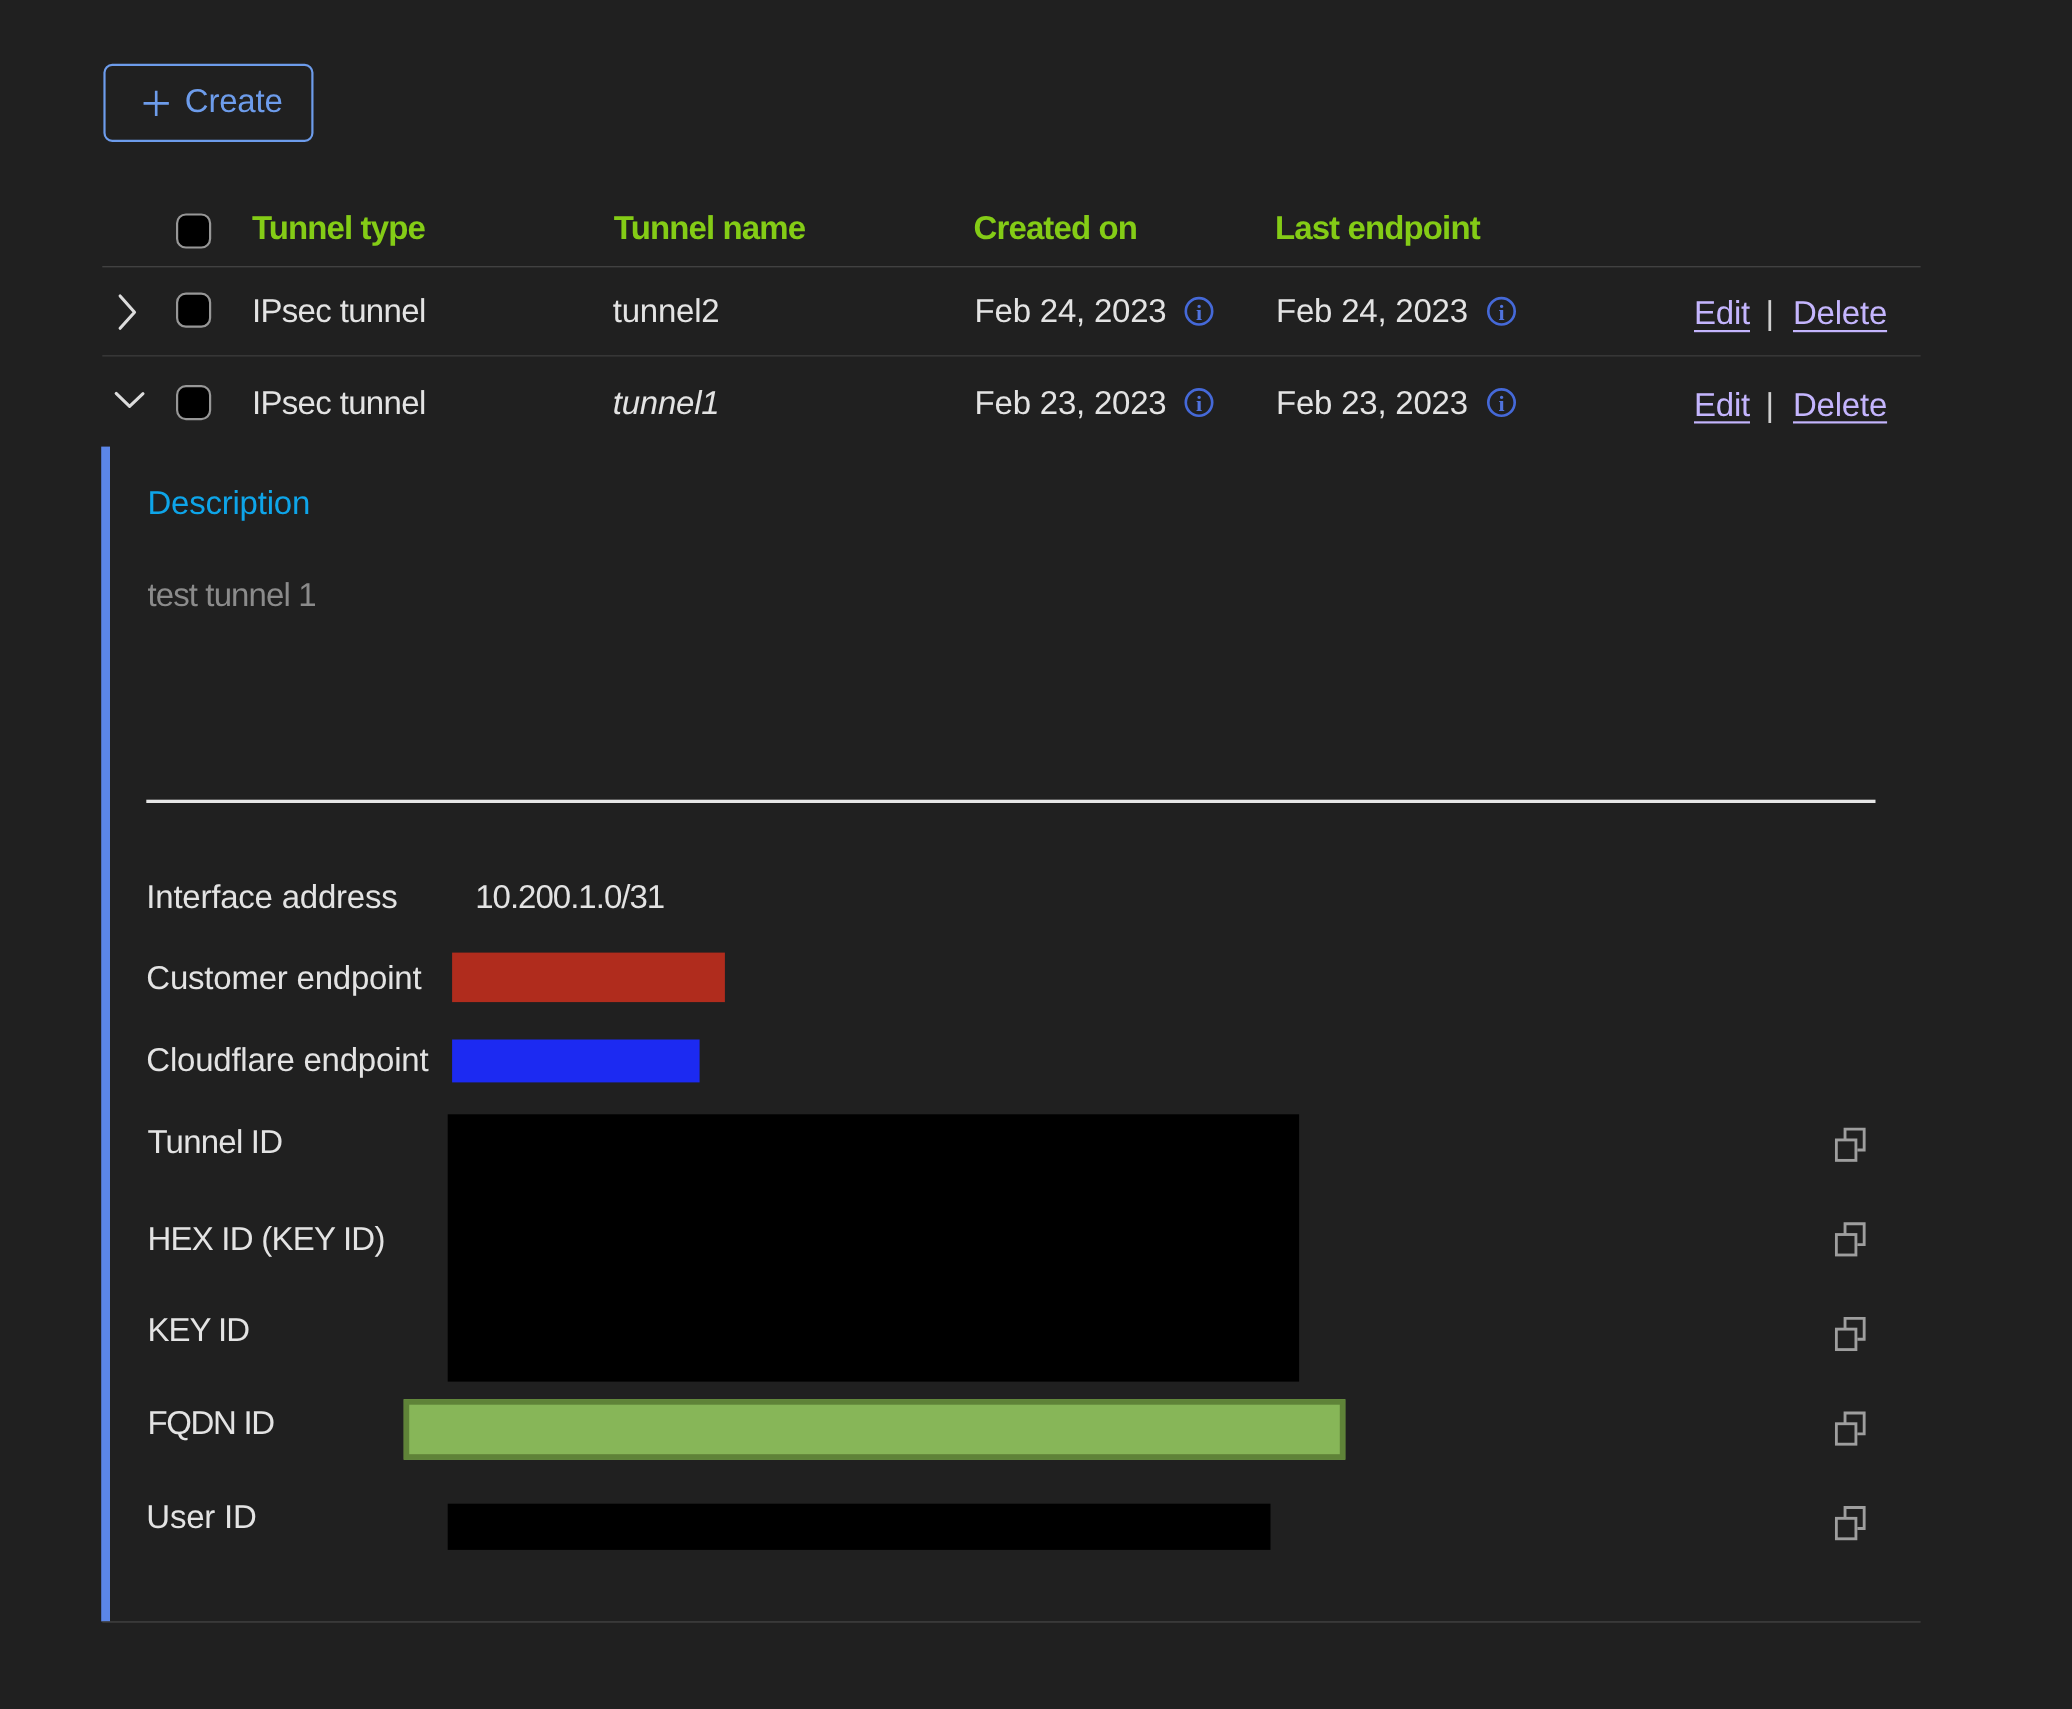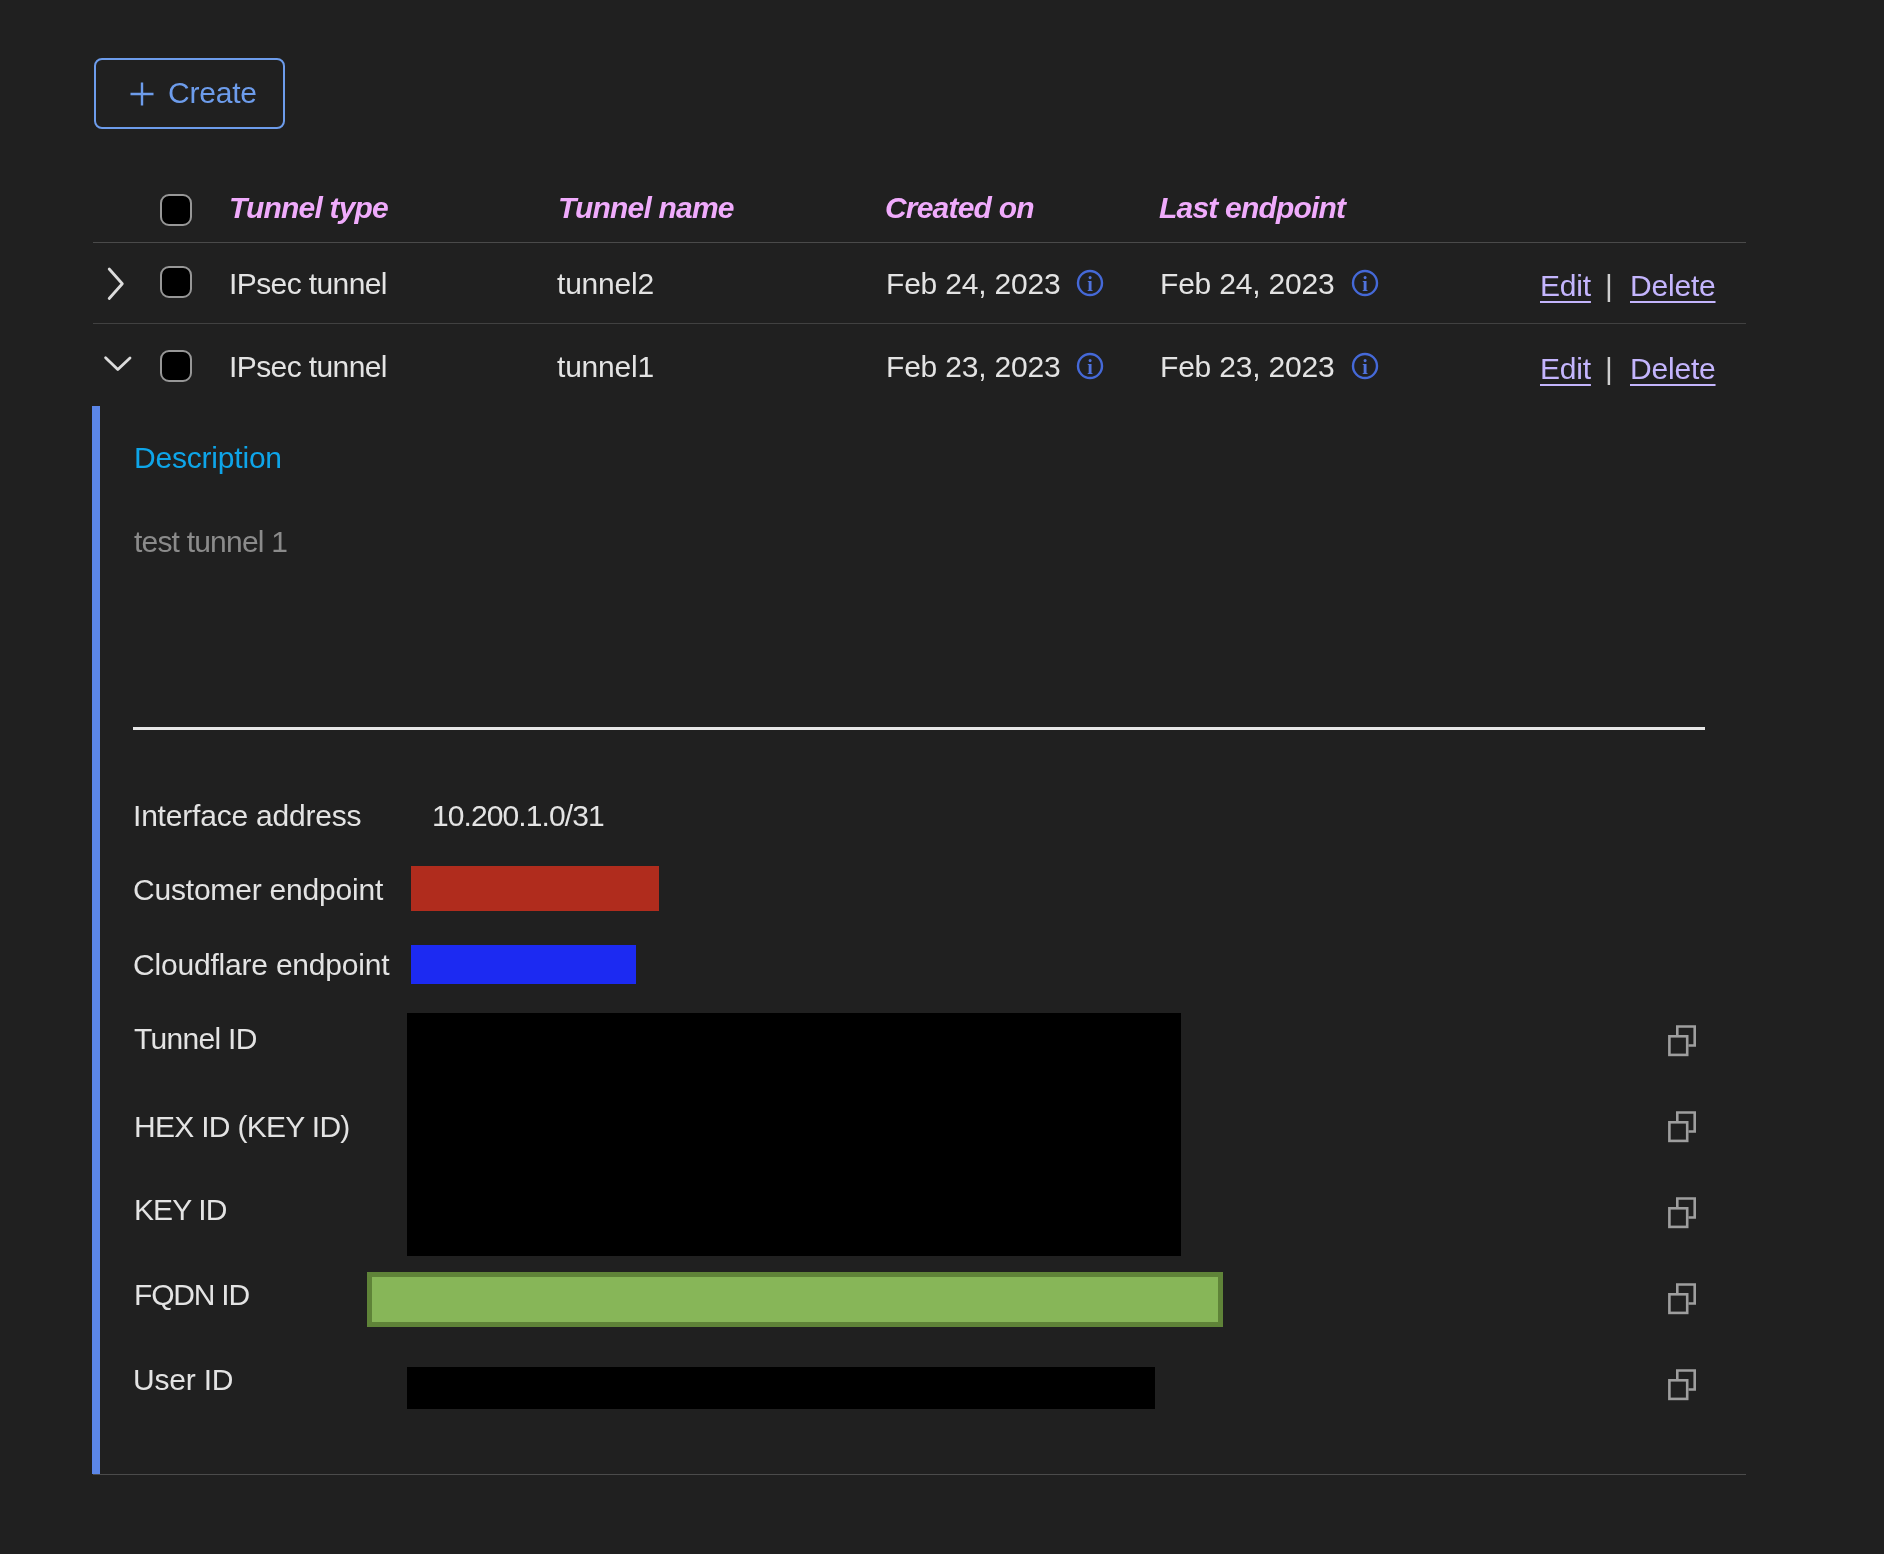--- a/index.html
+++ b/index.html
@@ -4,21 +4,21 @@
 <style>
   * { margin:0; padding:0; box-sizing:border-box; }
   html,body { background:#202020; }
   #page {
     position:relative; width:1884px; height:1554px; background:#202020;
     font-family:"Liberation Sans", sans-serif; overflow:hidden;
   }
   .abs { position:absolute; }
   .vc { transform:translateY(-50%); }
   .txt { color:#e3e3e3; font-size:30px; white-space:nowrap; letter-spacing:-0.2px; }
-  .bold { font-weight:bold; color:#f0abfc; letter-spacing:-0.8px;font-style:italic; }
+  .bold { font-weight:bold; color:#84cc16; letter-spacing:-0.8px; }
   .hline { position:absolute; height:1px; background:#414141; }
   .link { color:#c4b5fd; text-decoration:underline; text-underline-offset:5px; text-decoration-thickness:2px; }
 </style>
 </head>
 <body>
 <div id="page">
 
   <div class="abs" style="left:94px; top:58px; width:191px; height:71px; border:2px solid #6d9ceb; border-radius:8px;">
     <svg class="abs" style="left:33px; top:21px;" width="26" height="26" viewBox="0 0 26 26">
       <path d="M13 1.5 V24.5 M1.5 13 H24.5" stroke="#6d9ceb" stroke-width="2.4" fill="none"></path>
@@ -52,21 +52,21 @@
   <div class="abs txt vc link" style="left:1540px; top:286px;">Edit</div>
   <div class="abs txt vc" style="left:1605px; top:286px; color:#cfcfcf;">|</div>
   <div class="abs txt vc link" style="left:1630px; top:286px;">Delete</div>
   <div class="hline" style="left:93px; top:323px; width:1653px;"></div>
 
   <svg class="abs" style="left:101px; top:352px;" width="34" height="24" viewBox="0 0 34 24">
     <path d="M4.6 5.7 L16.8 17.5 L29 5.9" stroke="#dcdcdc" stroke-width="2.8" fill="none" stroke-linecap="round" stroke-linejoin="round"></path>
   </svg>
   <div class="abs" style="left:160px; top:350px; width:32px; height:32px; background:#000; border:2px solid #979797; border-radius:9px;"></div>
   <div class="abs txt vc" style="left:229px; top:367px; letter-spacing:-0.6px;">IPsec tunnel</div>
-  <div class="abs txt vc" style="left:557px; top:367px;">tunnel1</div>
+  <div class="abs txt vc" style="left:557px; top:367px;font-style:italic;">tunnel1</div>
   <div class="abs txt vc" style="left:886px; top:367px;">Feb 23, 2023</div>
   <svg class="abs" style="left:1076px; top:352px;" width="28" height="28" viewBox="0 0 28 28">
     <circle cx="14" cy="14" r="12" stroke="#4569d8" stroke-width="2.4" fill="none"></circle>
     <text x="14" y="21.5" font-family="Liberation Serif, serif" font-weight="bold" font-size="20" fill="#5073dd" text-anchor="middle">i</text>
   </svg>
   <div class="abs txt vc" style="left:1160px; top:367px;">Feb 23, 2023</div>
   <svg class="abs" style="left:1351px; top:352px;" width="28" height="28" viewBox="0 0 28 28">
     <circle cx="14" cy="14" r="12" stroke="#4569d8" stroke-width="2.4" fill="none"></circle>
     <text x="14" y="21.5" font-family="Liberation Serif, serif" font-weight="bold" font-size="20" fill="#5073dd" text-anchor="middle">i</text>
   </svg>

